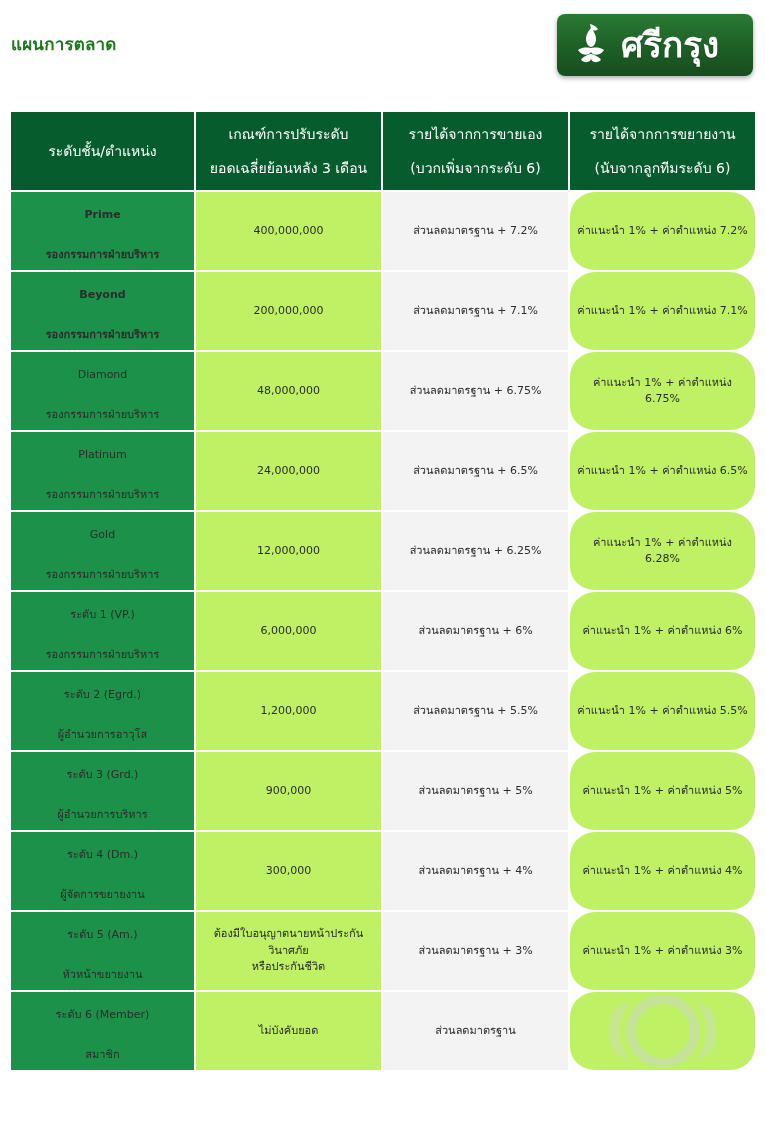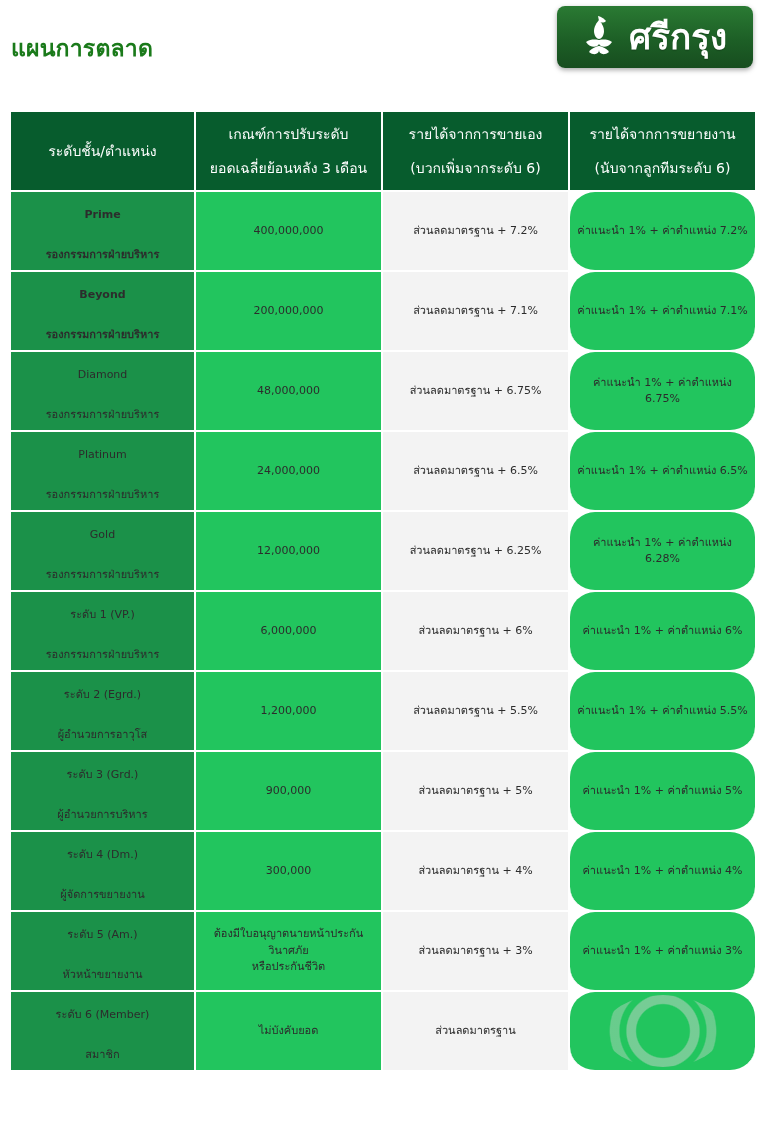--- a/index.html
+++ b/index.html
@@ -23,40 +23,40 @@
   #header {
     position: relative;
     height: 100px;
     width: 765px;
   }
 
   #page-title {
     position: absolute;
     left: 11px;
     top: 30px;
-    font-size: 23px;
+    font-size: 17px;
     font-weight: bold;
     color: #1a7a1a;
     letter-spacing: 0.2px;
     white-space: nowrap;
   }
 
   
   #logo {
     position: absolute;
     right: 12px;
-    top: 6px;
+    top: 14px;
     width: 196px;
     height: 62px;
     border-radius: 8px;
     background: linear-gradient(180deg, #2a7a33 0%, #1d5f26 55%, #174d1f 100%);
     box-shadow: 0 2px 5px rgba(0,0,0,0.35);
     display: flex;
     align-items: center;
-    padding-left: 22px;
+    padding-left: 14px;
     overflow: hidden;
   }
   #logo-mark {
     width: 40px;
     height: 46px;
     flex: 0 0 auto;
     position: relative;
   }
   #logo-text {
     margin-left: 10px;
@@ -121,21 +121,21 @@
     background: #1b9149;
     color: #ffffff;
   }
   td.level-cell.bold,
   td.level-cell.bold .lvl-name,
   td.level-cell.bold .lvl-role { font-weight: bold; }
 
   .lvl-name { display: block; margin-top: 8px; }
   .lvl-role { display: block; margin-top: 24px; }
 
-  td.col-shade-a { background: #22c55e; }
+  td.col-shade-a { background: #bef264; }
   td.col-shade-b { background: #f3f3f3; }
 
   td.criteria-cell .crit-line { display: block; }
 
   
   td.watermark-cell { position: relative; }
   .watermark {
     position: absolute;
     left: 50%;
     top: 50%;

